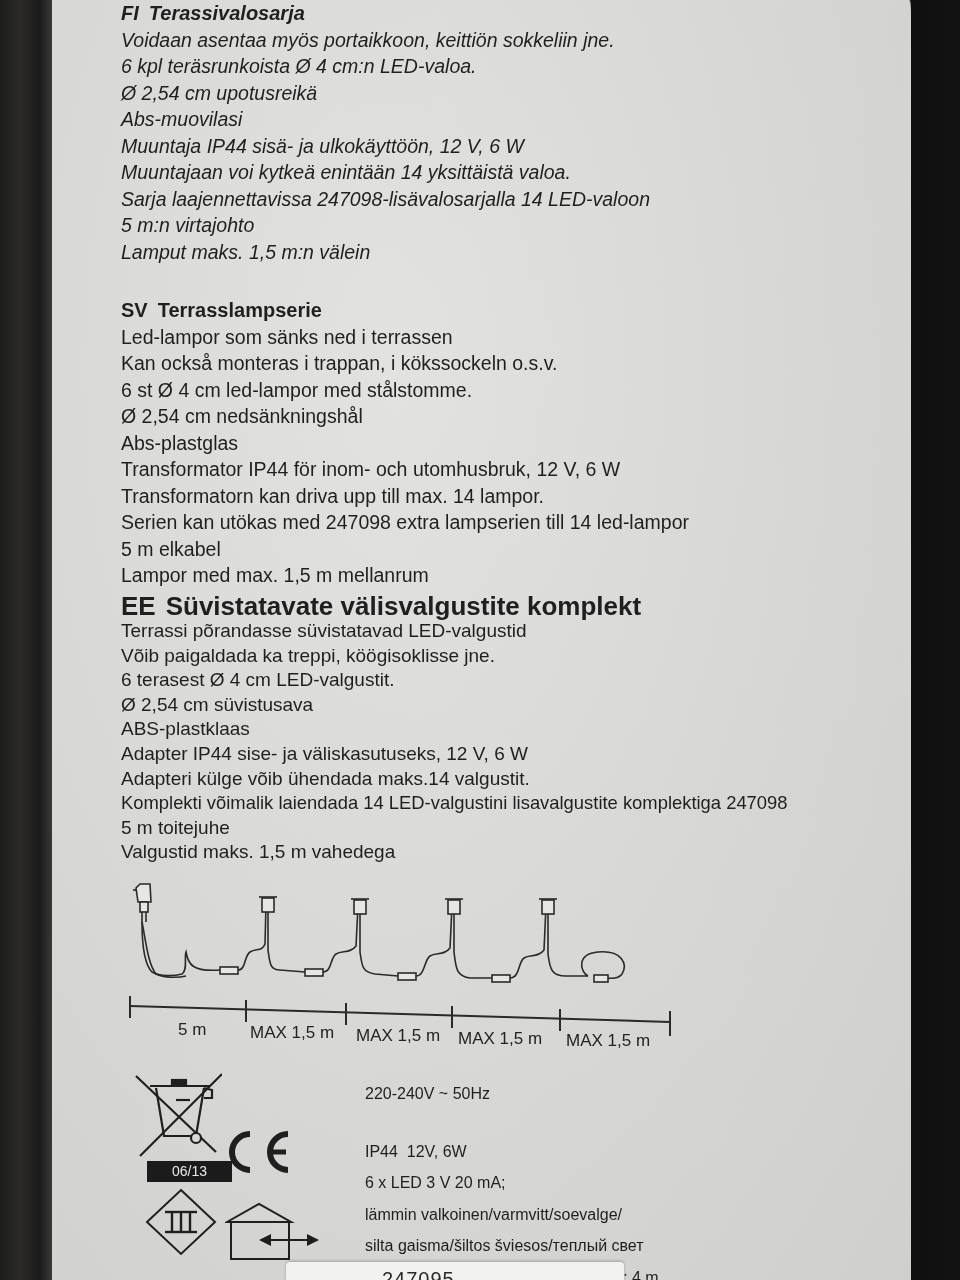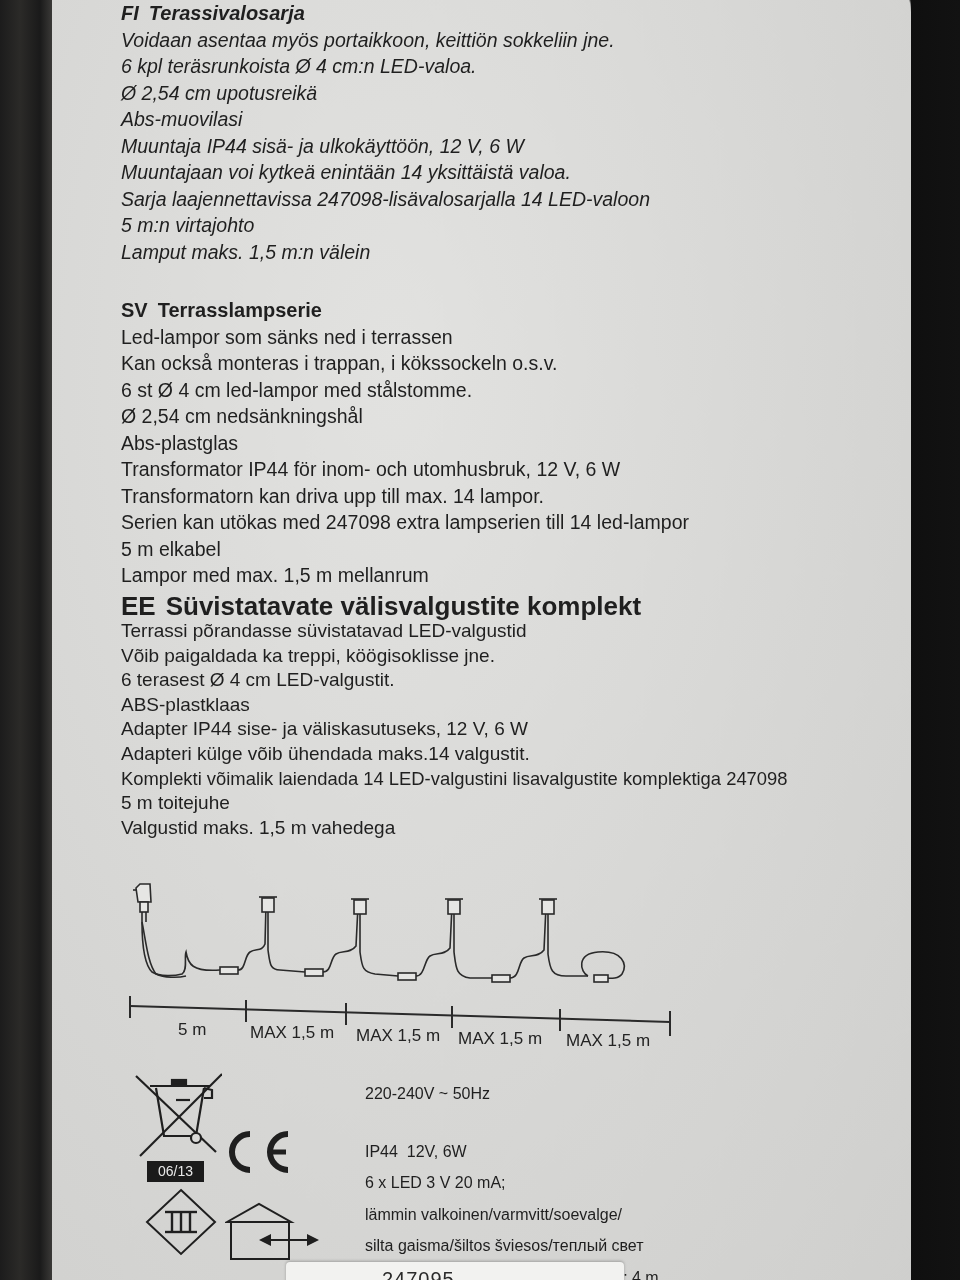--- a/index.html
+++ b/index.html
@@ -28,21 +28,21 @@
   }
   .sec-title { font-weight: bold; display: block; white-space: nowrap; }
   .sec-title .code { margin-right: 10px; }
   .line { display: block; white-space: nowrap; }
   .diagram { position: absolute; left: 120px; top: 872px; width: 600px; height: 190px; }
   .diagram svg { width: 600px; height: 190px; }
   .scale-label {
     position: absolute; font-size: 17px; color: #232323; white-space: nowrap;
   }
   .date-badge {
-    position: absolute; left: 147px; top: 1161px; width: 57px; height: 21px;
+    position: absolute; left: 147px; top: 1161px; width: 85px; height: 21px;
     background: #1b1b1b; color: #e8e8e8; font-size: 14px; line-height: 21px; text-align: center;
   }
   .specs {
     position: absolute; left: 365px; top: 1078px; color: #1f1f1f;
     font-size: 16px; line-height: 31.5px;
   }
   .sticker {
     position: absolute; left: 286px; top: 1262px; width: 338px; height: 30px;
     background: #f2f2f0; border-radius: 4px 4px 0 0; box-shadow: 0 -1px 3px rgba(0,0,0,0.25);
   }
@@ -83,20 +83,21 @@
     <span class="line">Serien kan utökas med 247098 extra lampserien till 14 led-lampor</span>
     <span class="line">5 m elkabel</span>
     <span class="line">Lampor med max. 1,5 m mellanrum</span>
   </div>
 
   <div style="position:absolute; top:593px; font-size:19px; line-height:24.6px;">
     <span class="sec-title" style="font-size:26px; line-height:26px;"><span class="code">EE</span><span>Süvistatavate välisvalgustite komplekt</span></span>
     <span class="line">Terrassi põrandasse süvistatavad LED-valgustid</span>
     <span class="line">Võib paigaldada ka treppi, köögisoklisse jne.</span>
     <span class="line">6 terasest Ø 4 cm LED-valgustit.</span>
+    <span class="line">Ø 2,54 cm süvistusava</span>
     <span class="line">ABS-plastklaas</span>
     <span class="line">Adapter IP44 sise- ja väliskasutuseks, 12 V, 6 W</span>
     <span class="line">Adapteri külge võib ühendada maks.14 valgustit.</span>
     <span class="line" style="font-size:18.4px;">Komplekti võimalik laiendada 14 LED-valgustini lisavalgustite komplektiga 247098</span>
     <span class="line">5 m toitejuhe</span>
     <span class="line">Valgustid maks. 1,5 m vahedega</span>
   </div>
 </div>
 
 <div class="diagram">

